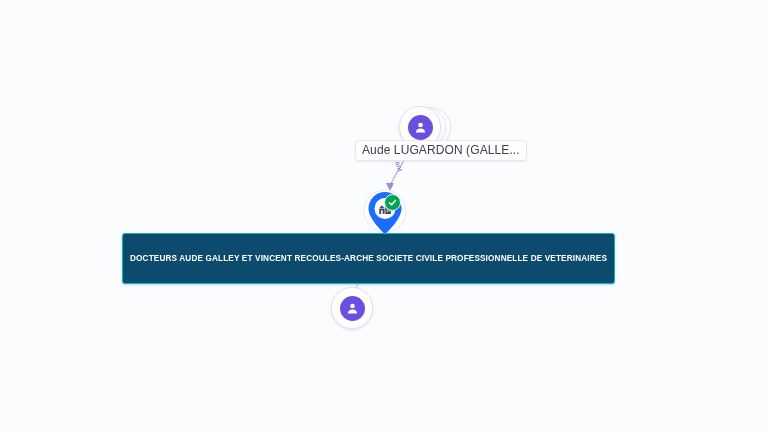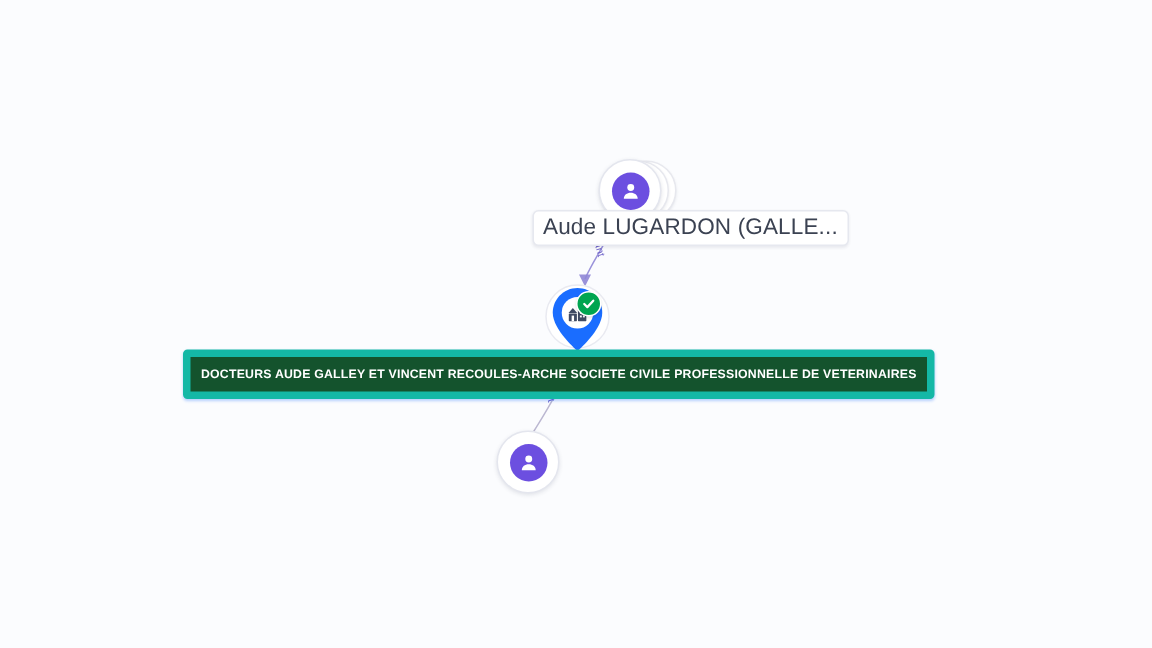--- a/index.html
+++ b/index.html
@@ -97,21 +97,21 @@
   }
   .avatar-disc svg { display: block; }
 
   
   .node-label {
     position: absolute;
     background: #ffffff;
     border: 1px solid #e6e8ef;
     border-radius: 4px;
     padding: 2px 6px 3px 6px;
-    font-size: 15px;
+    font-size: 12px;
     color: #3b4252;
     white-space: nowrap;
     box-shadow: 0 1px 2px rgba(40,45,80,0.09);
     letter-spacing: 0.1px;
   }
 
   
   #company-pin {
     position: absolute;
     left: 362px;
@@ -136,28 +136,28 @@
     box-shadow: 0 1px 2px rgba(0,0,0,0.12);
   }
 
   
   #company-banner {
     position: absolute;
     left: 122px;
     top: 233px;
     height: 15px;
     line-height: 15px;
-    background: #14532d;
-    border: 5px solid #14b8a6;
+    background: #0c4a6e;
+    border: 1px solid #14b8a6;
     border-radius: 3px;
     color: #ffffff;
     font-size: 8.2px;
     font-weight: bold;
     letter-spacing: 0.15px;
-    padding: 4px 7px;
+    padding: 17px 7px;
     white-space: nowrap;
     box-shadow: 0 1px 2px rgba(26,109,255,0.30);
   }
 </style>
 </head>
 <body>
 
 <div id="graph-canvas">
 
   <svg id="edge-layer" viewBox="0 0 768 432" width="768" height="432">

